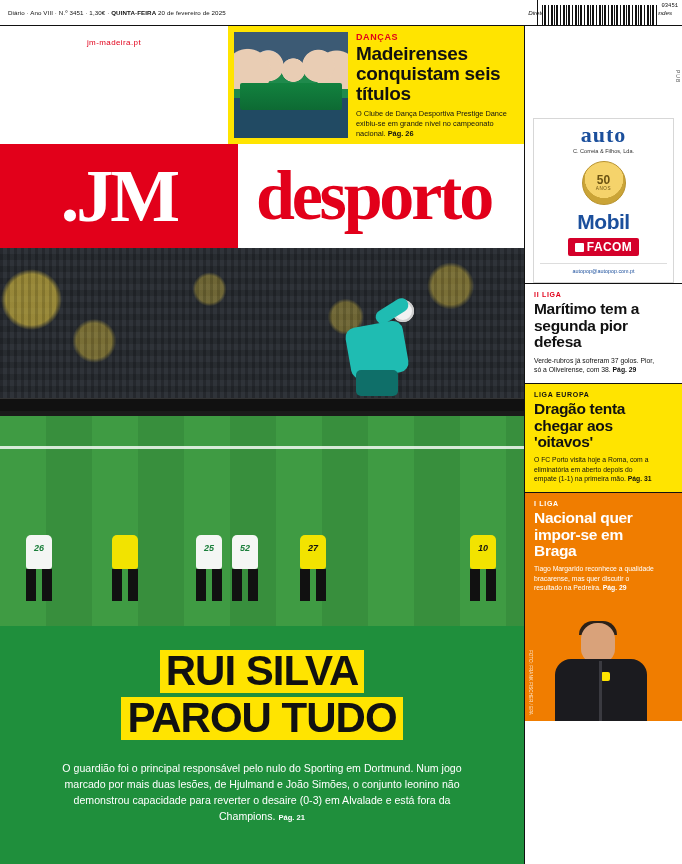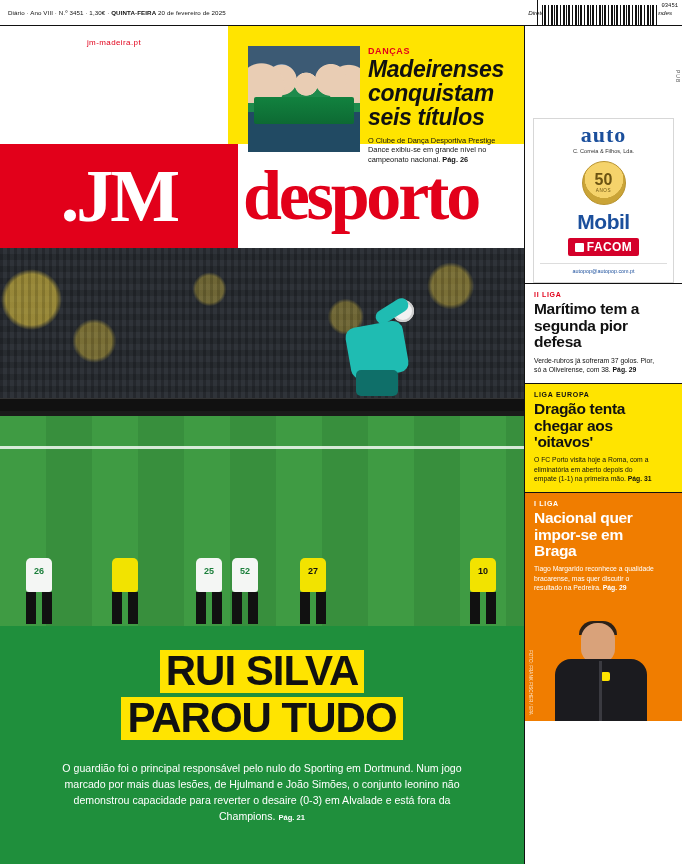--- a/index.html
+++ b/index.html
@@ -57,21 +57,21 @@
   
   .siteline {
     height:32px; display:flex; align-items:center; justify-content:center;
     width:228px; border-right:0;text-align:center;
   }
   .siteline span { color:#e2001a; font-size:8px; letter-spacing:.4px; }
 
   
   .promo {
     position:absolute; left:228px; top:0; width:296px; height:118px;
-    background:#ffe400; display:flex; padding:20px;
+    background:#ffe400; display:flex; padding:6px;
   }
   .promo-photo {
     width:114px; height:106px;
     background:
       radial-gradient(circle at 30% 30%, #9fb6cf 0 12%, transparent 13%),
       linear-gradient(#3c5a74 0 38%, #1f8a4c 38% 62%, #214a63 62% 100%);
     position:relative; overflow:hidden;
   }
   .promo-photo .flagband {
     position:absolute; left:6px; right:6px; top:48%; height:26%;
@@ -86,41 +86,40 @@
       radial-gradient(circle at 52% 55%, #e9cdb4 0 18%, transparent 19%),
       radial-gradient(circle at 74% 45%, #e9cdb4 0 18%, transparent 19%),
       radial-gradient(circle at 90% 60%, #e9cdb4 0 20%, transparent 21%);
   }
   .promo-text { padding-left:8px; flex:1; }
   .promo-kicker {
     color:#e2001a; font-size:9px; font-weight:bold; letter-spacing:.6px;
     margin:0 0 2px 0;
   }
   .promo-head {
-    font-size:23px; font-weight:bold; line-height:1.04; margin:0 0 6px 0;
+    font-size:19px; font-weight:bold; line-height:1.04; margin:0 0 6px 0;
     letter-spacing:-.3px;
-    font-style:italic;
   }
   .promo-sub { font-size:7.4px; line-height:1.32; margin:0; }
 
   
   .logoblock {
     position:absolute; left:0; top:118px; width:524px; height:104px;
     display:flex;
   }
   .logo-red {
     width:238px; height:104px; background:#e2001a;
     display:flex; align-items:center; justify-content:center;
   }
   .logo-red .jm {
     color:#fff; font-family:"Liberation Serif", serif; font-weight:bold;
     font-size:74px; letter-spacing:-3px; line-height:1;
   }
   .logo-white {
-    flex:1; display:flex; align-items:center; padding-left:5px;
+    flex:1; display:flex; align-items:center; padding-left:18px;
   }
   .logo-white .desporto {
     color:#e2001a; font-family:"Liberation Serif", serif; font-weight:bold;
     font-size:70px; letter-spacing:-3.2px; line-height:1;
   }
 
   
   .mainphoto {
     position:absolute; left:0; top:222px; width:524px; height:380px;
     overflow:hidden;
@@ -150,21 +149,21 @@
   }
   .pitch-line {
     position:absolute; left:0; top:198px; width:524px; height:3px;
     background:rgba(255,255,255,.8);
   }
   .ad-board {
     position:absolute; left:0; top:150px; width:524px; height:22px;
     background:linear-gradient(#111 0 55%, #1a1a1a 55% 100%);
     border-top:1px solid #333;
   }
-  .player { position:absolute; bottom:4px; }
+  .player { position:absolute; bottom:27px;font-style:italic; }
   .player .shirt { width:26px; height:34px; border-radius:5px 5px 3px 3px; }
   .player .legs {
     width:26px; height:32px;
     background:linear-gradient(to right, #111 0 40%, transparent 40% 60%, #111 60% 100%);
   }
   .player .num {
     position:absolute; top:8px; left:0; width:26px; text-align:center;
     font-size:9px; font-weight:bold; color:#111;
   }
   .player .num.w { color:#1b7f3b; }
@@ -228,21 +227,21 @@
     color:#1b4f9c; letter-spacing:1px; line-height:.95;
   }
   .autopop-logo .pop { color:#1b4f9c; }
   .autopop-sub { font-size:5.6px; color:#333; margin-top:2px; }
   .medal {
     width:44px; height:44px; border-radius:50%; margin:7px auto 5px auto;
     background:radial-gradient(circle at 50% 40%, #f5d36b 0 58%, #caa437 59% 100%);
     display:flex; flex-direction:column; align-items:center; justify-content:center;
     border:1px solid #b8922c;
   }
-  .medal .n { font-size:16px; font-weight:bold; color:#6b5312; line-height:1; }
+  .medal .n { font-size:12px; font-weight:bold; color:#6b5312; line-height:1; }
   .medal .t { font-size:4.6px; color:#6b5312; letter-spacing:.6px; }
   .mobil {
     font-family:"Liberation Sans", sans-serif; font-weight:bold;
     font-size:21px; color:#1b4f9c; letter-spacing:-.5px; margin:2px 0 4px 0;
   }
   .facom {
     display:inline-flex; align-items:center; gap:3px;
     background:#d4002a; color:#fff; font-weight:bold; font-size:12px;
     padding:2px 7px; border-radius:2px; letter-spacing:.4px;
   }

